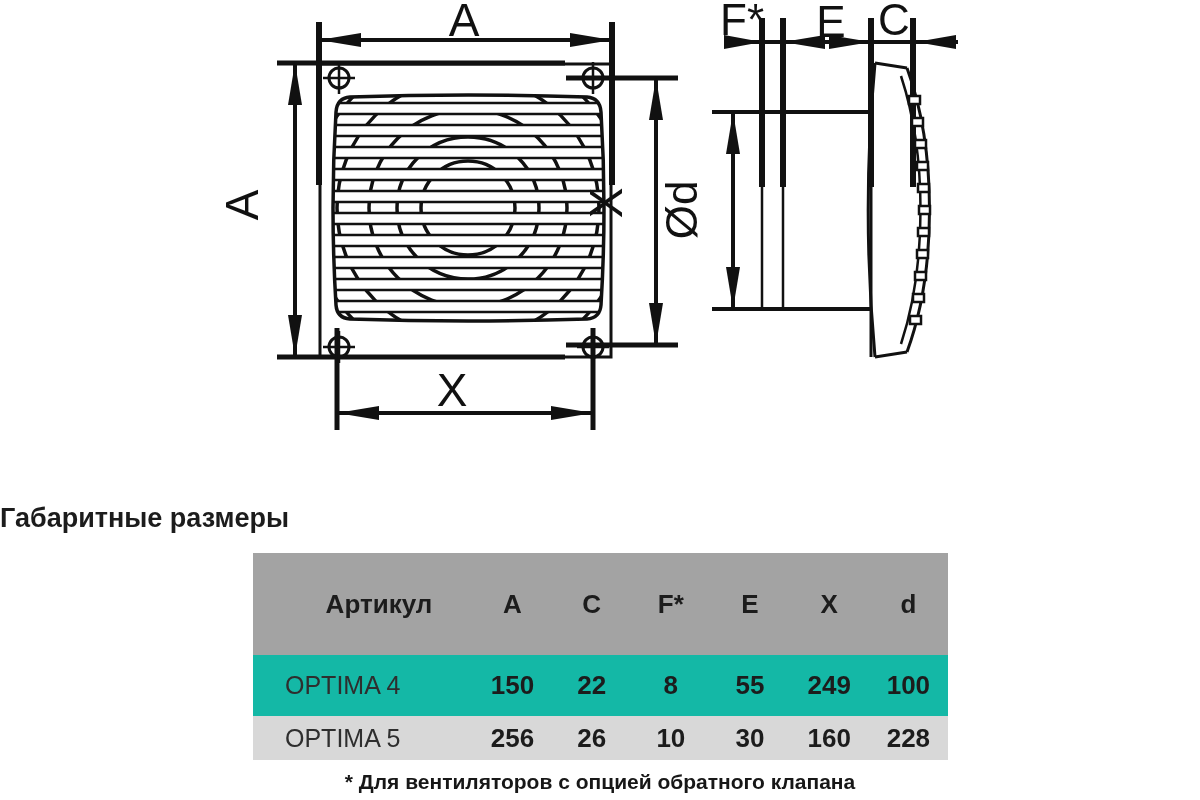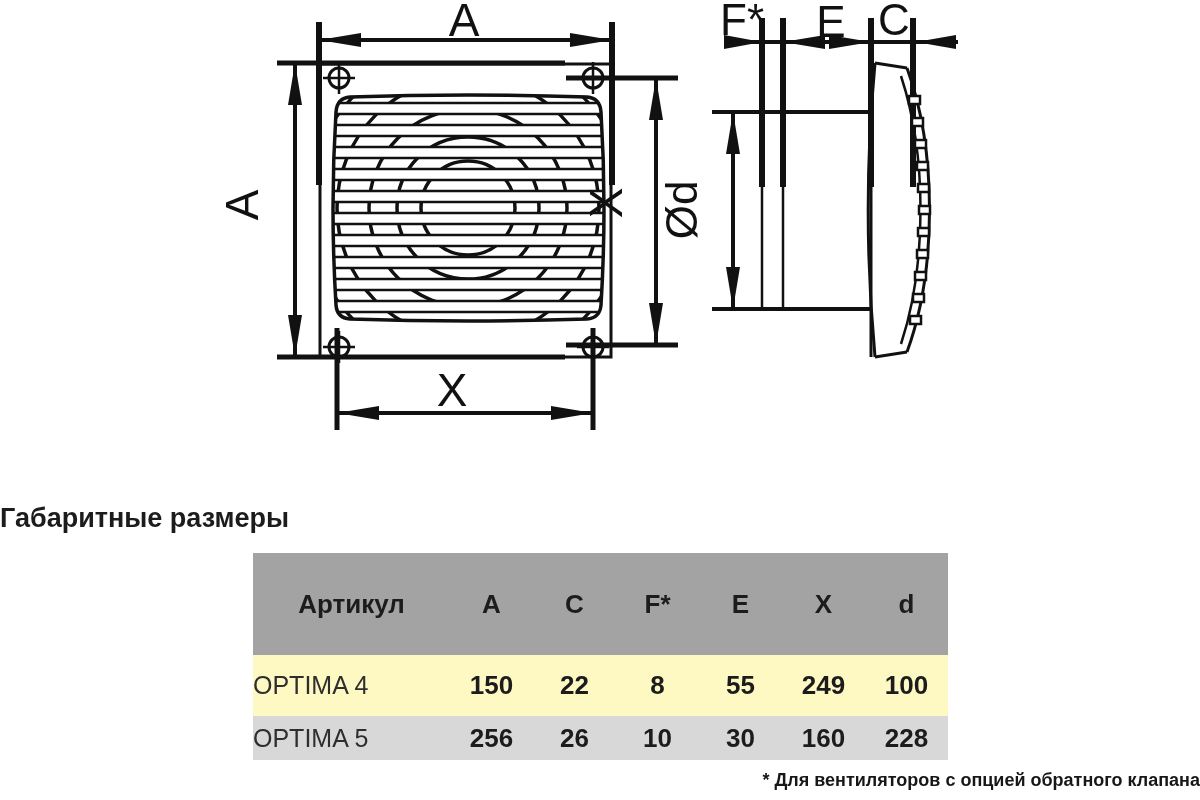--- a/index.html
+++ b/index.html
@@ -9,29 +9,29 @@
   svg text{font-family:"Liberation Sans",sans-serif;fill:#111;}
   .dim-lab{font-size:46px;font-weight:500;}
   .dim-lab-sm{font-size:44px;font-weight:500;}
 
   .section-title{position:absolute;left:0;top:503px;width:1200px;text-align:left;
                  font-size:27px;font-weight:700;color:#1c1c1c;}
 
   .dim-table{position:absolute;left:253px;top:553px;width:695px;font-size:26px;}
   .t-row{display:flex;align-items:center;width:695px;}
   .t-row.header{height:102px;background:#a3a3a3;font-weight:700;}
-  .t-row.r-even{height:61px;background:#fef9c3;}
+  .t-row.r-even{height:61px;background:#14b8a6;}
   .t-row.r-odd{height:44px;background:#d8d8d8;}
   .t-cell{width:83px;text-align:center;font-weight:700;color:#1c1c1c;}
-  .t-cell.article{width:197px;}
+  .t-cell.article{width:197px;padding-left:32px;}
   .t-row.header .t-cell.article{text-align:center;}
   .t-row.data .t-cell.article{text-align:left;font-weight:400;font-size:25px;color:#2e2e2e;}
 
-  .footnote{position:absolute;left:0;top:770px;width:1200px;text-align:right;
-            font-size:18px;font-weight:700;color:#171717;}
+  .footnote{position:absolute;left:0;top:770px;width:1200px;text-align:center;
+            font-size:21px;font-weight:700;color:#171717;}
 </style>
 </head>
 <body>
 
 <div class="stage">
 
   <svg width="1200" height="470" viewBox="0 0 1200 470">
     <defs>
       <clipPath id="grilleClip">
         <path d="M 350,97 Q 468,93 587,97 Q 600,98 601,112 Q 607,208 601,305 Q 600,318 587,319 Q 468,323 350,319 Q 337,318 336,305 Q 330,208 336,112 Q 337,98 350,97 Z"></path>

